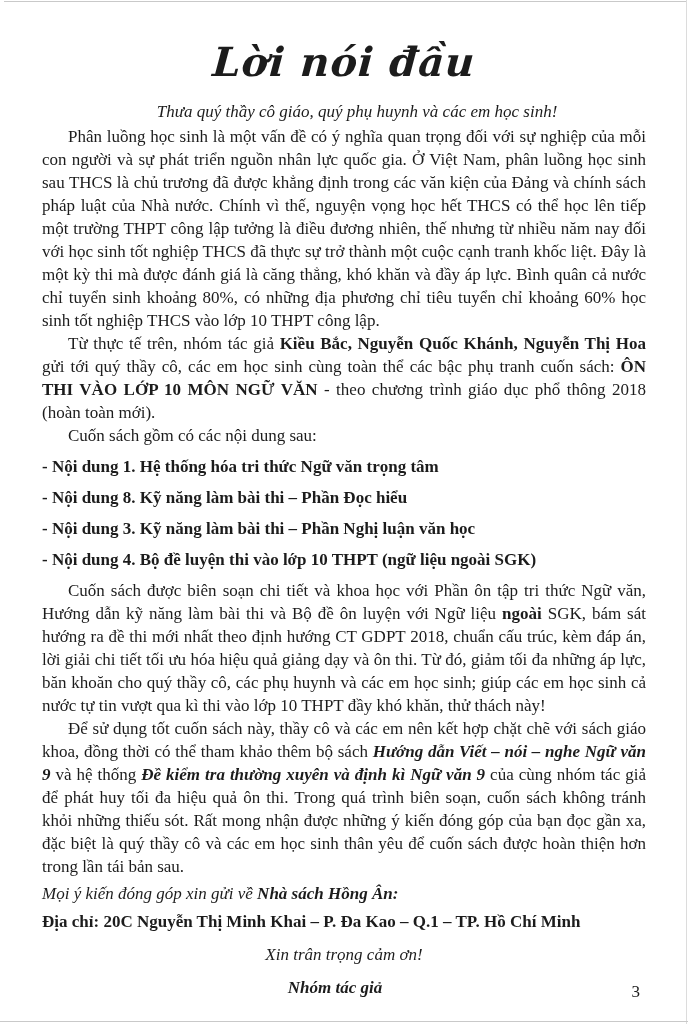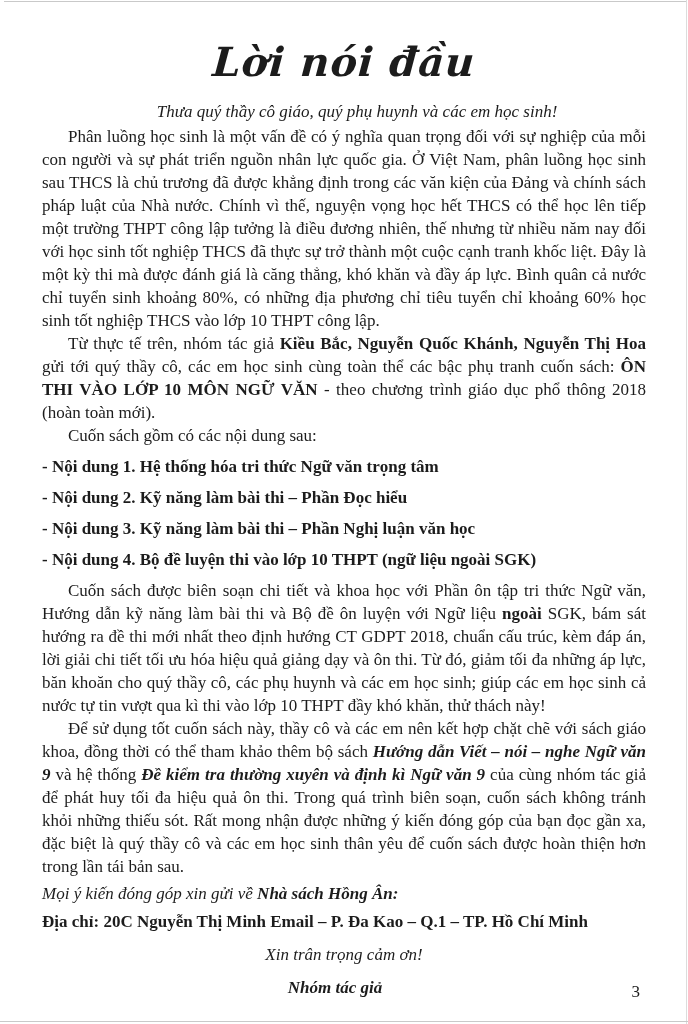--- a/index.html
+++ b/index.html
@@ -96,24 +96,24 @@
 <div class="scan-edge-bottom"></div>
 
 <div class="page">
   <h1 class="title">Lời nói đầu</h1>
   <div>
       <p class="blk salutation"><span class="i">Thưa quý thầy cô giáo, quý phụ huynh và các em học sinh!</span></p>
       <p class="blk para"><span>Phân luồng học sinh là một vấn đề có ý nghĩa quan trọng đối với sự nghiệp của mỗi con người và sự phát triển nguồn nhân lực quốc gia. Ở Việt Nam, phân luồng học sinh sau THCS là chủ trương đã được khẳng định trong các văn kiện của Đảng và chính sách pháp luật của Nhà nước. Chính vì thế, nguyện vọng học hết THCS có thể học lên tiếp một trường THPT công lập tưởng là điều đương nhiên, thế nhưng từ nhiều năm nay đối với học sinh tốt nghiệp THCS đã thực sự trở thành một cuộc cạnh tranh khốc liệt. Đây là một kỳ thi mà được đánh giá là căng thẳng, khó khăn và đầy áp lực. Bình quân cả nước chỉ tuyển sinh khoảng 80%, có những địa phương chỉ tiêu tuyển chỉ khoảng 60% học sinh tốt nghiệp THCS vào lớp 10 THPT công lập.</span></p>
       <p class="blk para"><span>Từ thực tế trên, nhóm tác giả </span><span class="b">Kiều Bắc, Nguyễn Quốc Khánh, Nguyễn Thị Hoa</span><span> gửi tới quý thầy cô, các em học sinh cùng toàn thể các bậc phụ tranh cuốn sách: </span><span class="b">ÔN THI VÀO LỚP 10 MÔN NGỮ VĂN</span><span> - theo chương trình giáo dục phổ thông 2018 (hoàn toàn mới).</span></p>
       <p class="blk para"><span>Cuốn sách gồm có các nội dung sau:</span></p>
       <p class="blk list"><span class="b">- Nội dung 1. Hệ thống hóa tri thức Ngữ văn trọng tâm</span></p>
-      <p class="blk list"><span class="b">- Nội dung 2. Kỹ năng làm bài thi – Phần Đọc hiểu</span></p>
+      <p class="blk list"><span class="b">- Nội dung 8. Kỹ năng làm bài thi – Phần Đọc hiểu</span></p>
       <p class="blk list"><span class="b">- Nội dung 3. Kỹ năng làm bài thi – Phần Nghị luận văn học</span></p>
       <p class="blk list"><span class="b">- Nội dung 4. Bộ đề luyện thi vào lớp 10 THPT (ngữ liệu ngoài SGK)</span></p>
       <p class="blk para"><span>Cuốn sách được biên soạn chi tiết và khoa học với Phần ôn tập tri thức Ngữ văn, Hướng dẫn kỹ năng làm bài thi và Bộ đề ôn luyện với Ngữ liệu </span><span class="b">ngoài</span><span> SGK, bám sát hướng ra đề thi mới nhất theo định hướng CT GDPT 2018, chuẩn cấu trúc, kèm đáp án, lời giải chi tiết tối ưu hóa hiệu quả giảng dạy và ôn thi. Từ đó, giảm tối đa những áp lực, băn khoăn cho quý thầy cô, các phụ huynh và các em học sinh; giúp các em học sinh cả nước tự tin vượt qua kì thi vào lớp 10 THPT đầy khó khăn, thử thách này!</span></p>
       <p class="blk para"><span>Để sử dụng tốt cuốn sách này, thầy cô và các em nên kết hợp chặt chẽ với sách giáo khoa, đồng thời có thể tham khảo thêm bộ sách </span><span class="b i">Hướng dẫn Viết – nói – nghe Ngữ văn 9</span><span> và hệ thống </span><span class="b i">Đề kiểm tra thường xuyên và định kì Ngữ văn 9</span><span> của cùng nhóm tác giả để phát huy tối đa hiệu quả ôn thi. Trong quá trình biên soạn, cuốn sách không tránh khỏi những thiếu sót. Rất mong nhận được những ý kiến đóng góp của bạn đọc gần xa, đặc biệt là quý thầy cô và các em học sinh thân yêu để cuốn sách được hoàn thiện hơn trong lần tái bản sau.</span></p>
       <p class="blk plain"><span>Mọi ý kiến đóng góp xin gửi về </span><span class="b">Nhà sách Hồng Ân:</span></p>
-      <p class="blk contact"><span class="b">Địa chỉ: 20C Nguyễn Thị Minh Email – P. Đa Kao – Q.1 – TP. Hồ Chí Minh</span></p>
+      <p class="blk contact"><span class="b">Địa chỉ: 20C Nguyễn Thị Minh Khai – P. Đa Kao – Q.1 – TP. Hồ Chí Minh</span></p>
       <p class="blk sign"><span class="i">Xin trân trọng cảm ơn!</span></p>
       <p class="blk sign inset"><span class="b i">Nhóm tác giả</span></p>
     </div>
   <div class="page-number">3</div>
 </div>
 
 </body></html>

